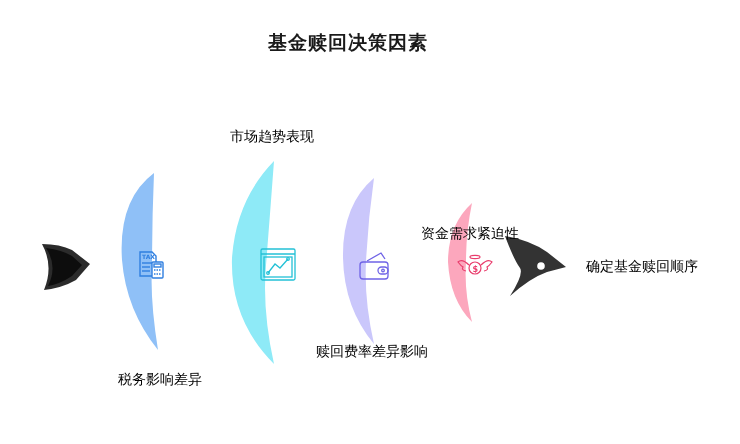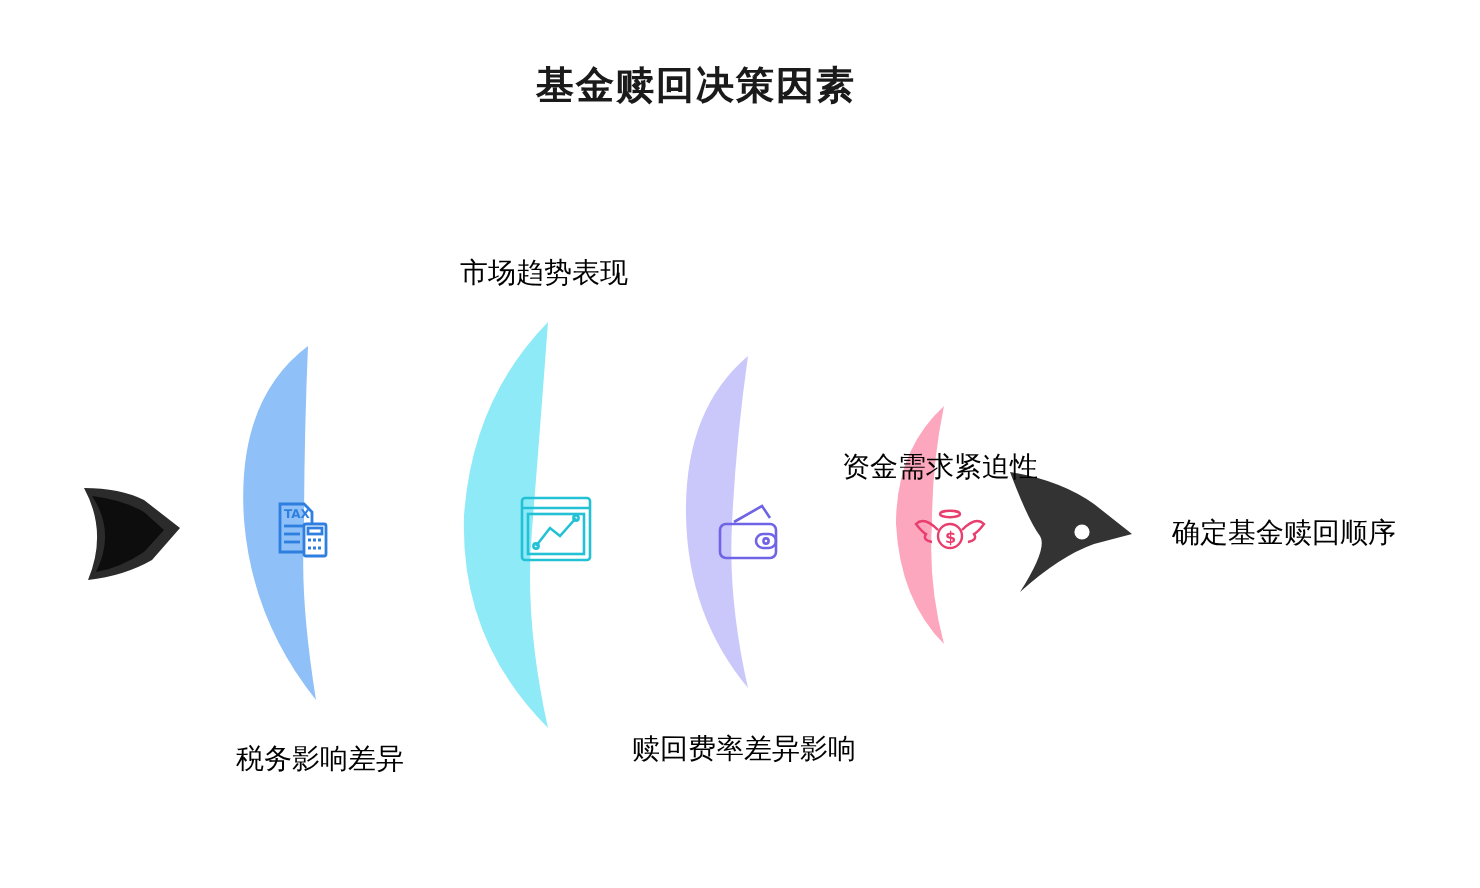--- a/index.html
+++ b/index.html
@@ -78,14 +78,14 @@
 
   <g>
     <path d="M505 236 Q530 240 547 252 L566 267 L547 272 Q530 278 510 296 Q524 274 520 268 Q514 260 505 236 Z" fill="#333333"></path>
     <circle cx="541" cy="266" r="3.8" fill="#ffffff"></circle>
   </g>
 </svg>
 
 <div class="label" style="left:230px; top:128px;">市场趋势表现</div>
 <div class="label" style="left:421px; top:177px;margin-top:48px;">资金需求紧迫性</div>
 <div class="label" style="left:118px; top:371px;">税务影响差异</div>
-<div class="label" style="left:316px; top:366px;">赎回费率差异影响</div>
+<div class="label" style="left:316px; top:343px;">赎回费率差异影响</div>
 <div class="label" style="left:586px; top:258px;">确定基金赎回顺序</div>
 
 </body></html>

